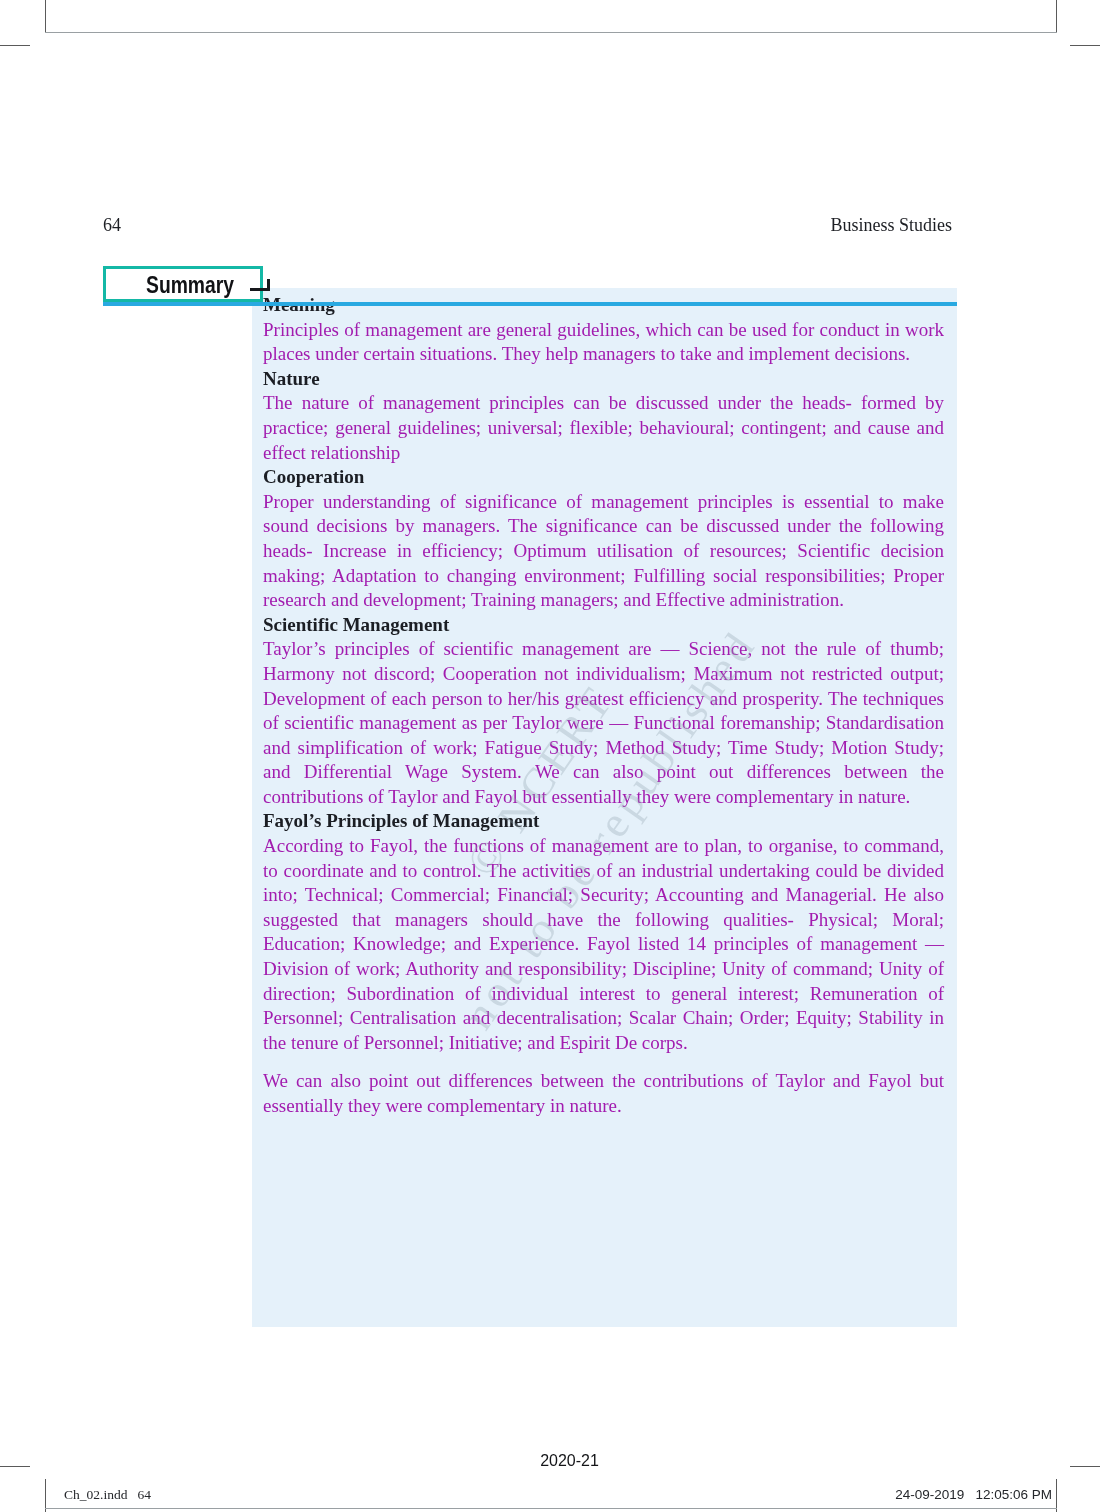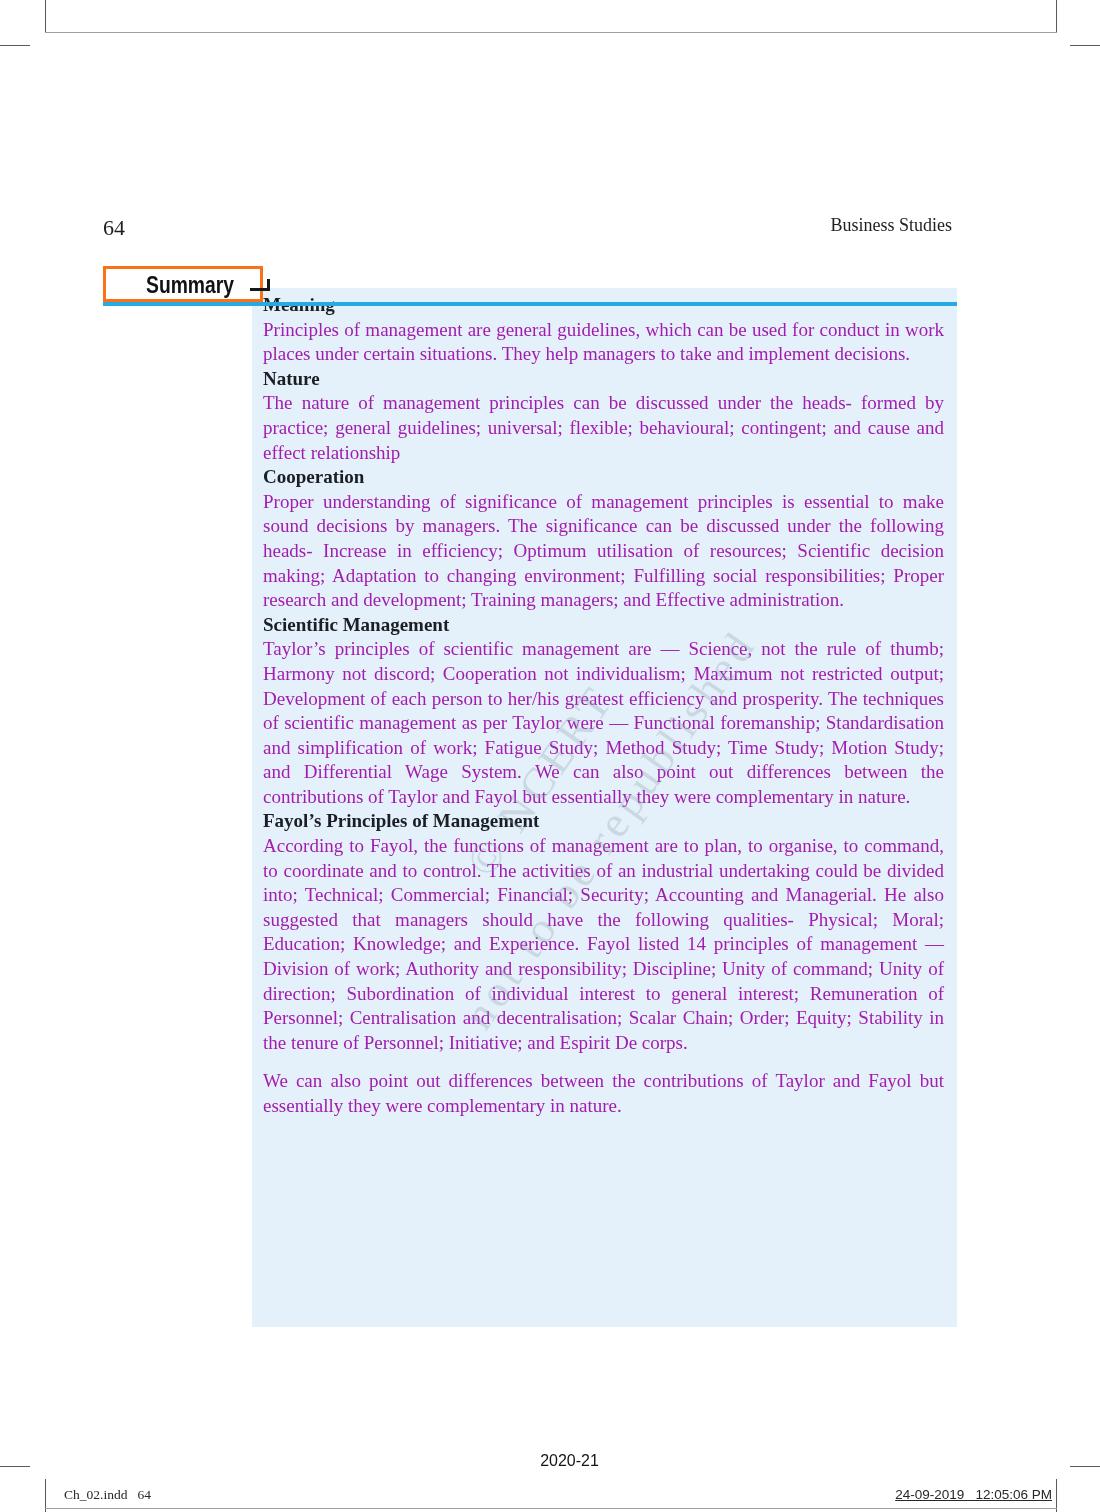--- a/index.html
+++ b/index.html
@@ -22,32 +22,32 @@
   .crop-h-tr { left:1070px;top:45px;    width:30px; height:1px; }
   .crop-h-bl { left:0;     top:1466px;  width:30px; height:1px; }
   .crop-h-br { left:1070px;top:1466px;  width:30px; height:1px; }
   .crop-v-bl { left:45px;  top:1479px;  width:1px;  height:33px; }
   .crop-v-br { left:1056px;top:1479px;  width:1px;  height:33px; }
   .guide-bottom { left:45px; top:1508px; width:1012px; height:1px; }
 
   
   .folio {
     position:absolute; left:103px; top:215px;
-    font-size:22px; color:#1d1f24;
+    font-size:18px; color:#1d1f24;
   }
   .running-head {
     position:absolute; right:148px; top:215px;
     font-size:18px; color:#1d1f24;
   }
 
   
   .summary-box {
     position:absolute; left:103px; top:266px;
     width:160px; height:36px;
-    border:3px solid #f97316;
+    border:3px solid #14b8a6;
     background:#ffffff;
     z-index:3;
   }
   .summary-label {
     position:absolute; left:40px; top:3px;
     font-family:"Liberation Sans", sans-serif;
     font-weight:700; font-size:23px; color:#111215;
     transform:scaleX(0.84); transform-origin:left center;
     white-space:nowrap; letter-spacing:0;
   }
@@ -106,21 +106,21 @@
     font-size:16px; color:#141518;padding-left:39px;
   }
   .imprint-left {
     position:absolute; left:64px; top:1487px;
     font-family:Liberation Serif, serif;
     font-size:13.5px; color:#25272b; white-space:pre;
   }
   .imprint-right {
     position:absolute; right:48px; top:1487px;
     font-family:"Liberation Sans", sans-serif;
-    font-size:13.5px; color:#25272b; white-space:pre;text-decoration:underline;
+    font-size:13.5px; color:#25272b; white-space:pre;
   }
 </style>
 </head>
 <body>
 
 <div class="page">
 
   <div class="mark crop-v-tl"></div>
   <div class="mark crop-v-tr"></div>
   <div class="mark light guide-top"></div>

